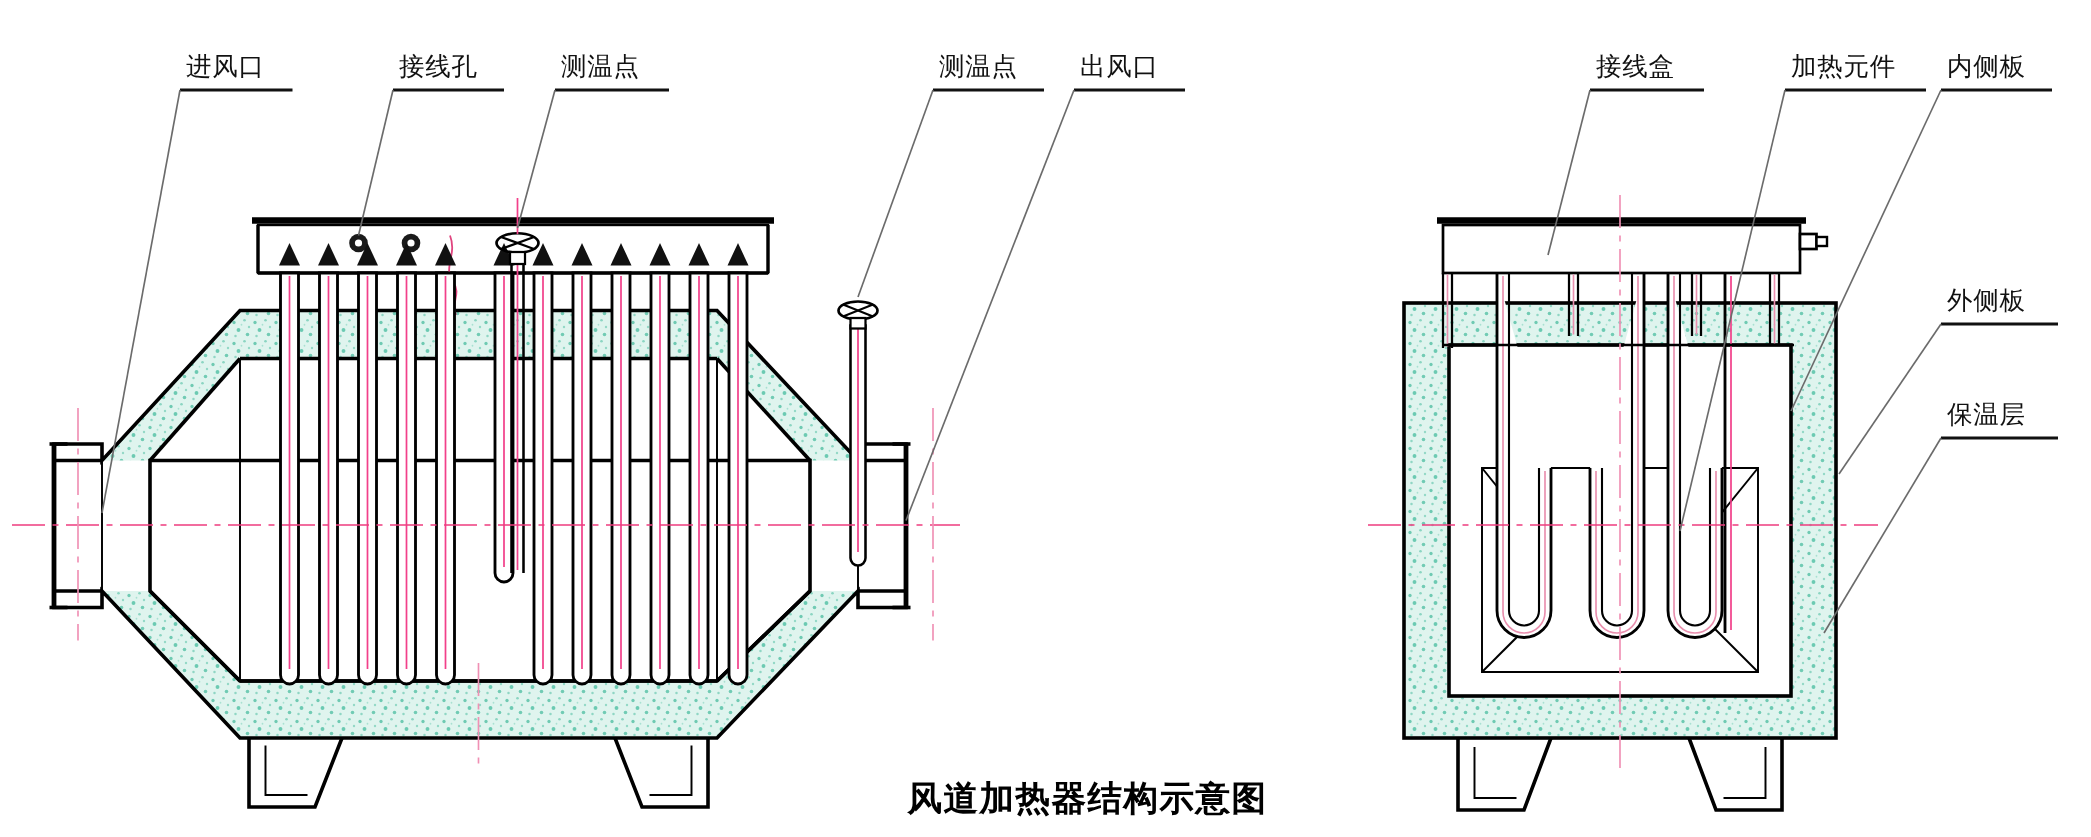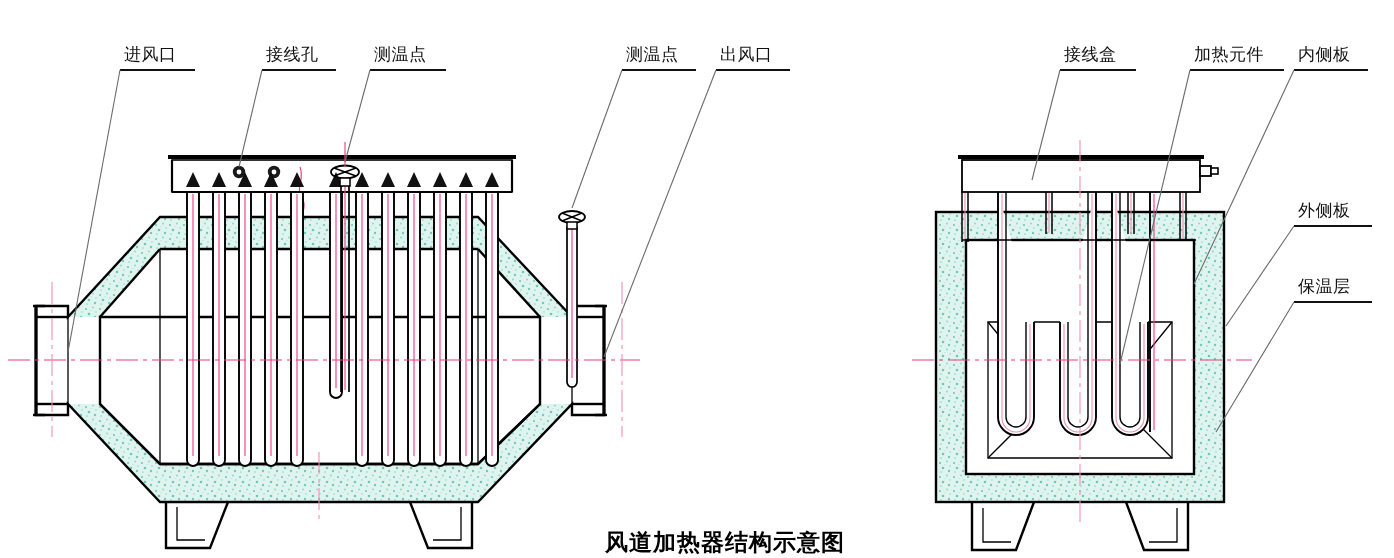--- a/index.html
+++ b/index.html
@@ -1,21 +1,21 @@
 <!DOCTYPE html>
 <html><head>
 <meta charset="utf-8">
 <style>
   html,body{margin:0;padding:0;background:#ffffff;}
   body{
     width:1394px;height:558px;overflow:hidden;
     font-family:"DejaVu Sans","Liberation Sans",sans-serif;
     position:relative;
   }
-  #stage{position:absolute;left:0;top:12px;width:1394px;height:394px;}
+  #stage{position:absolute;left:0;top:2px;width:1394px;height:394px;}
   svg{display:block;}
   .lbl{
     font-family:"DejaVu Sans","Liberation Sans",sans-serif;
     font-size:17px;fill:#111111;font-weight:500;
     letter-spacing:0.5px;
   }
   .title-text{
     font-family:"DejaVu Sans","Liberation Sans",sans-serif;
     font-size:23px;fill:#000000;font-weight:700;letter-spacing:1px;
   }

